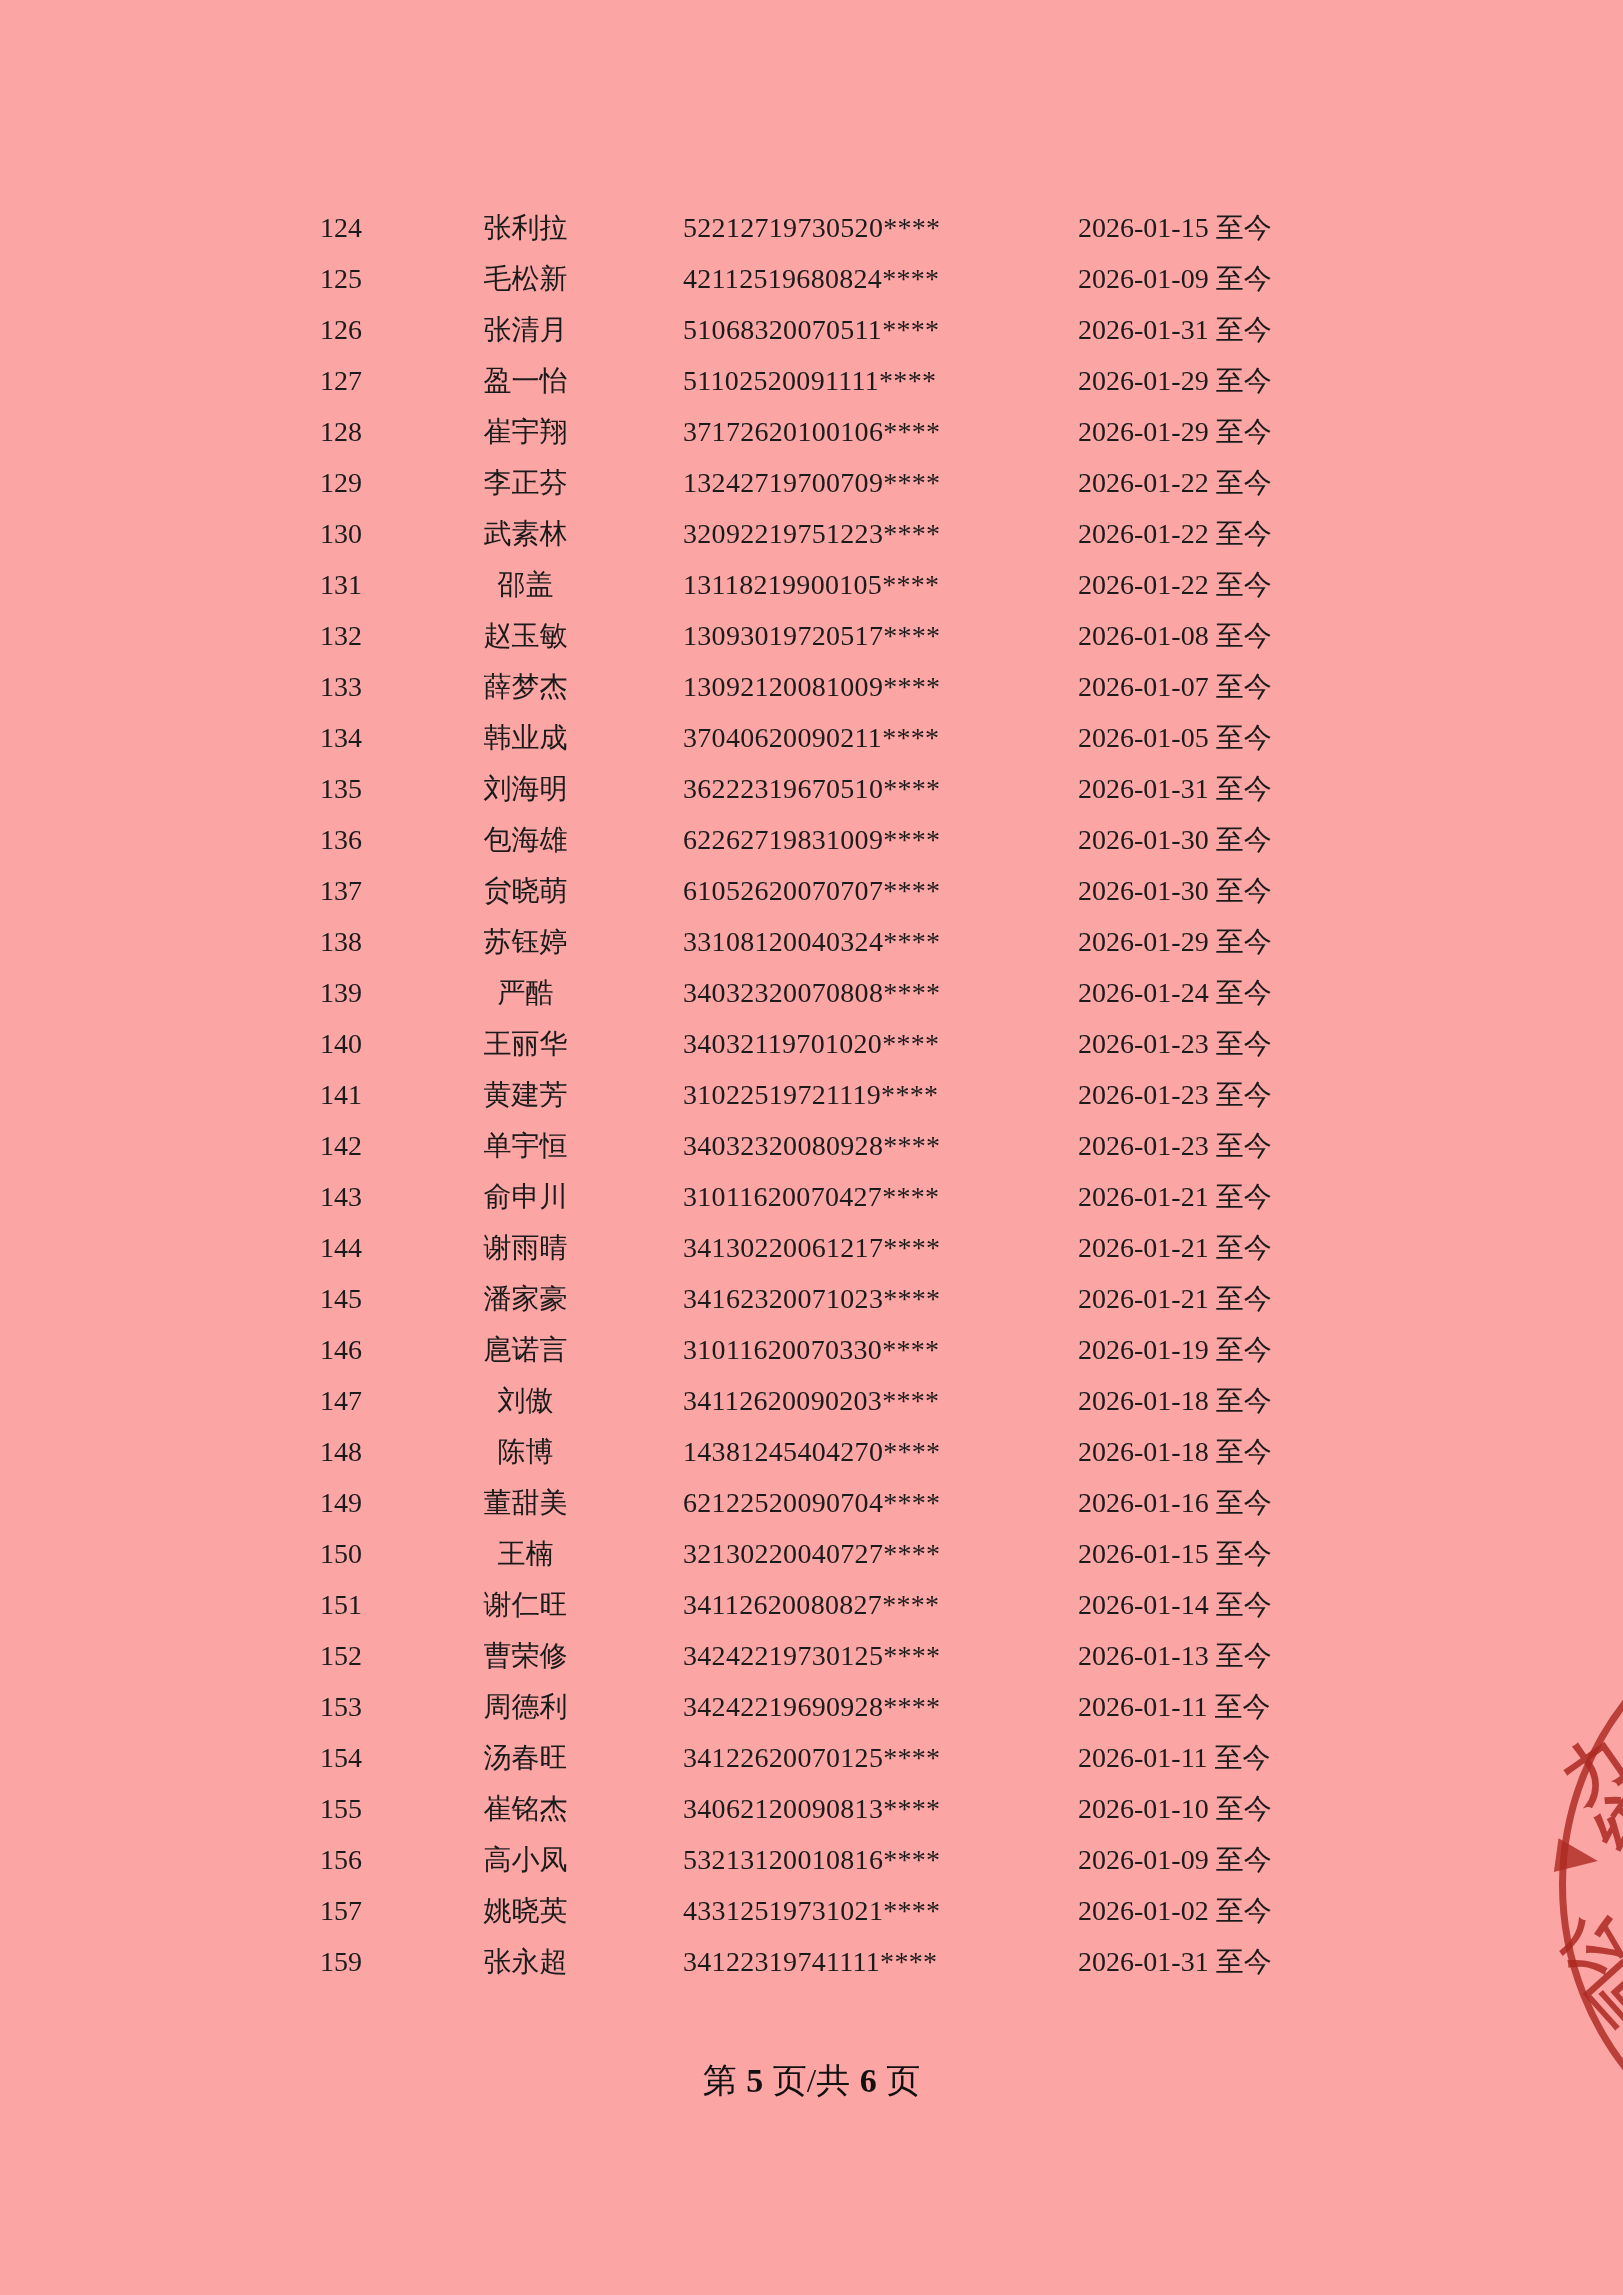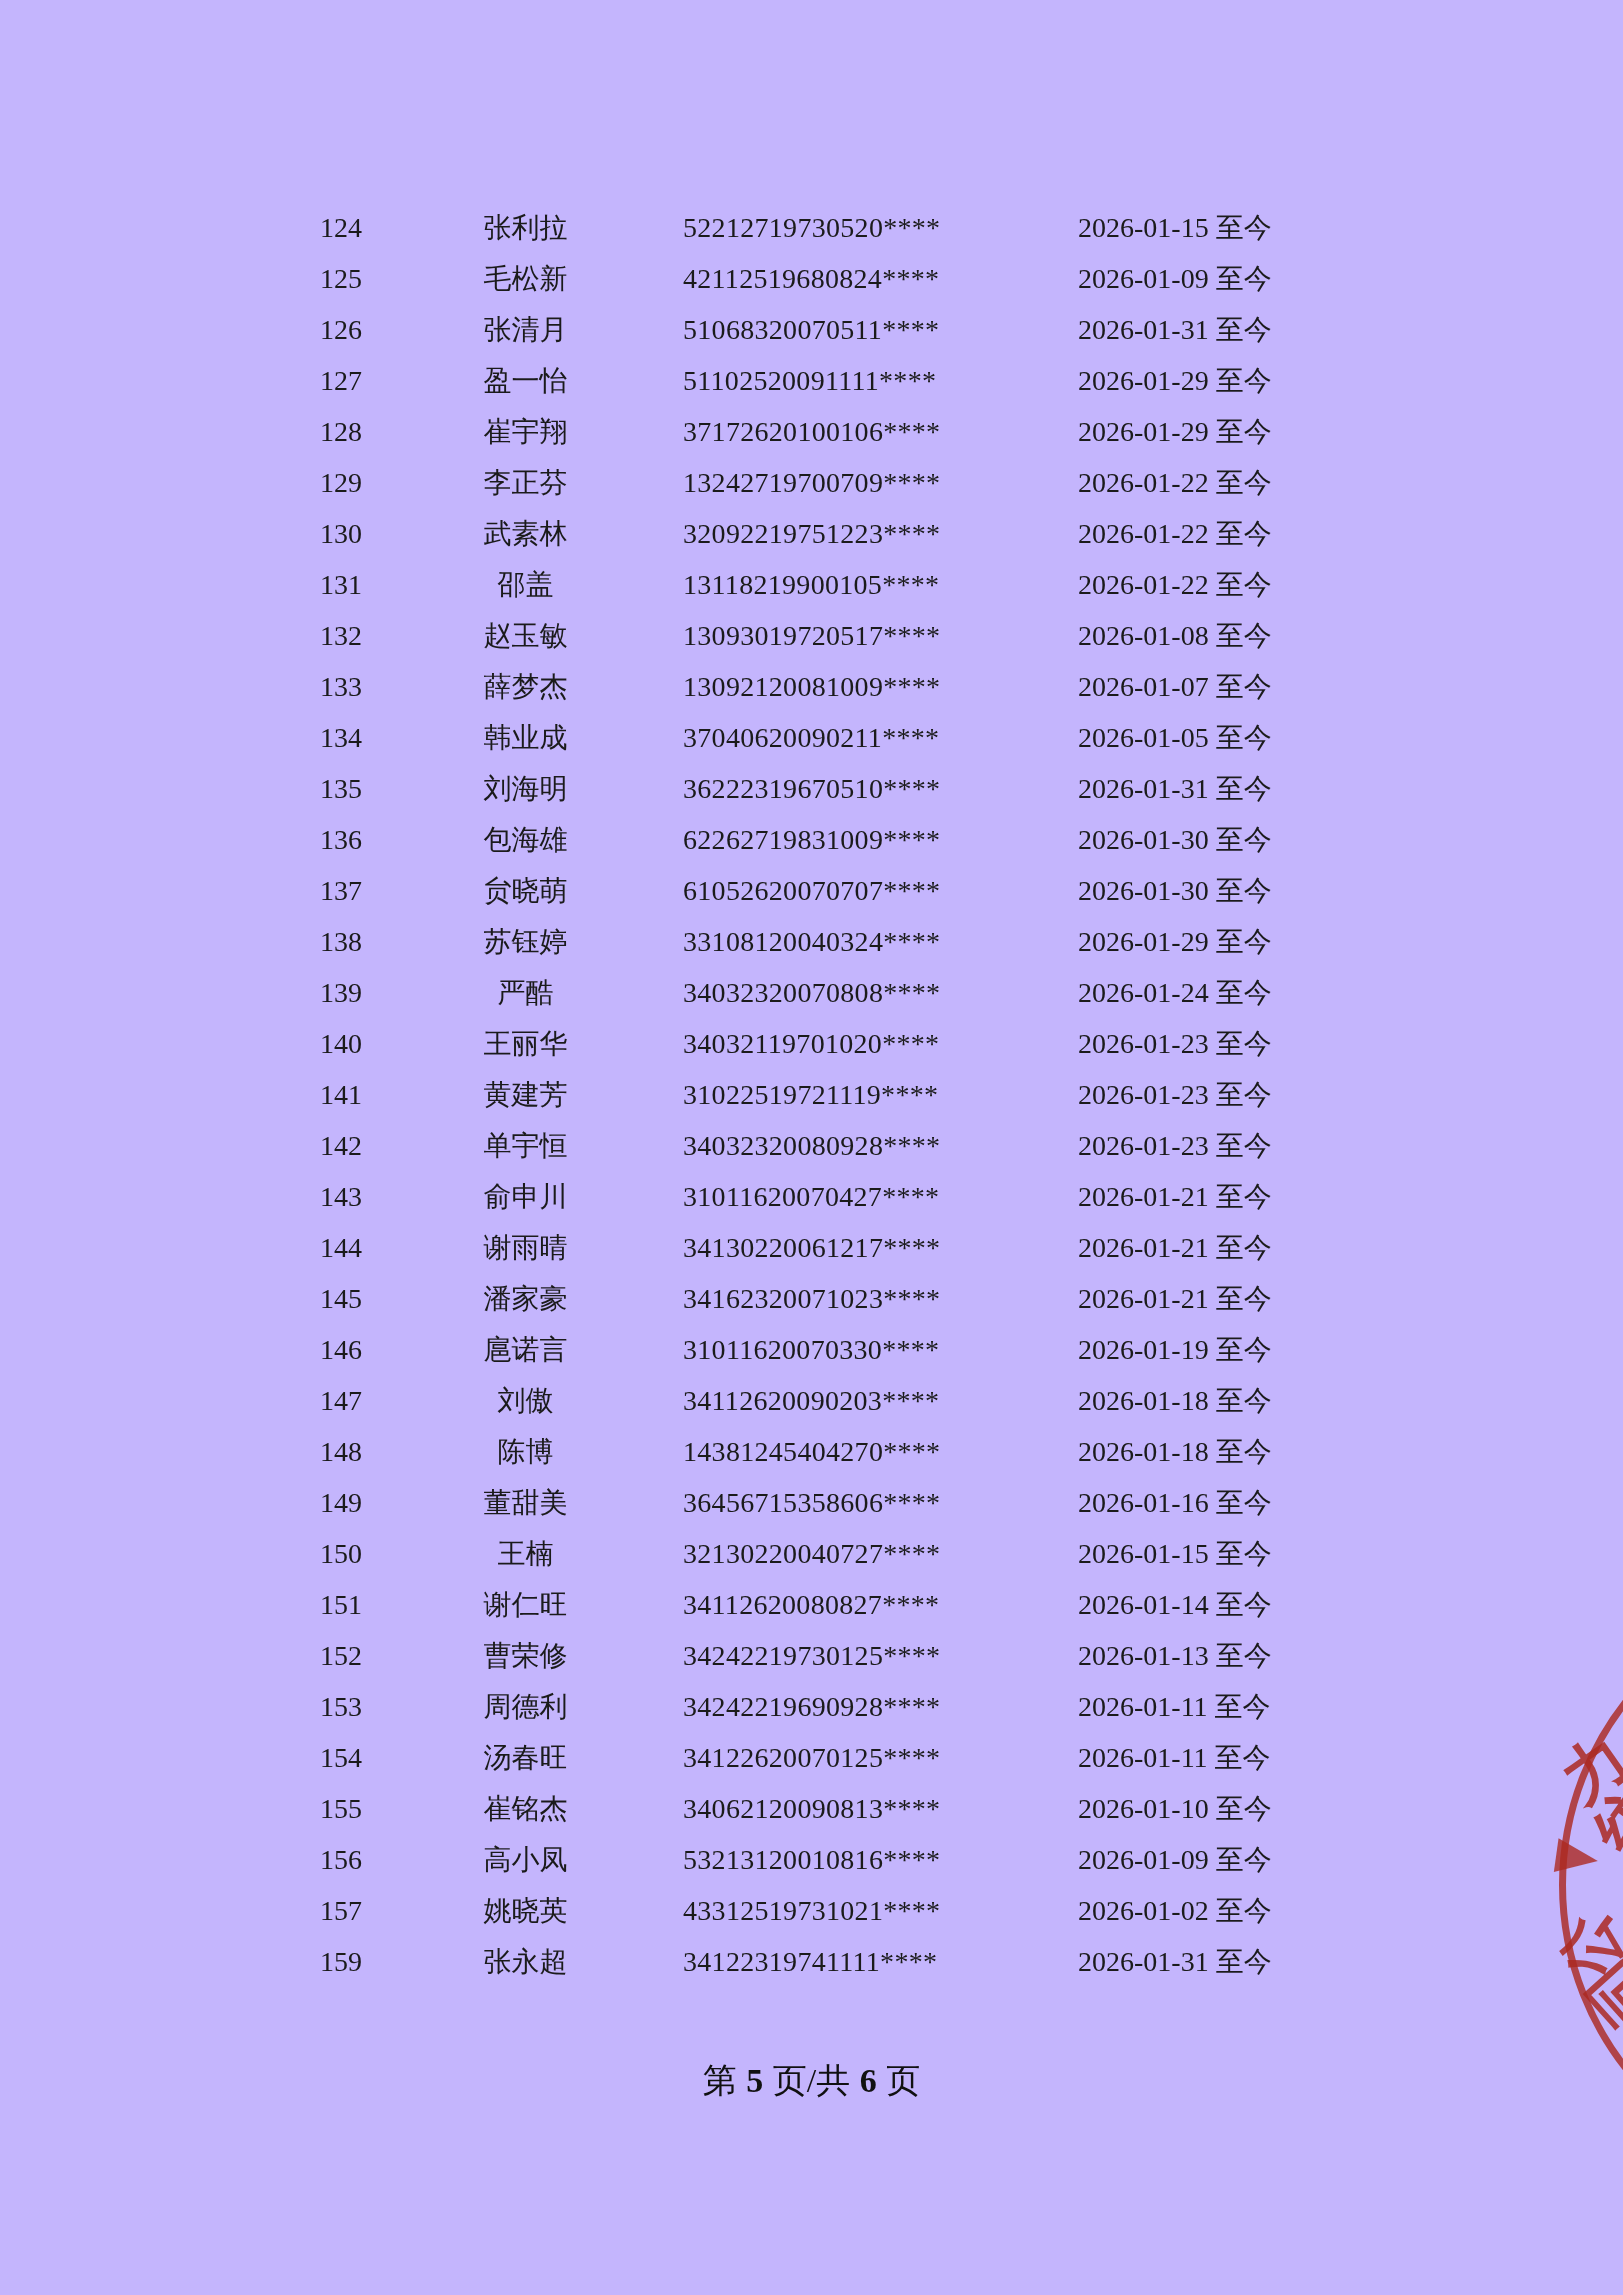--- a/index.html
+++ b/index.html
@@ -1,20 +1,20 @@
 <!DOCTYPE html>
 <html style="font-size:11px"><head>
 <meta charset="utf-8">
 <style>
   html, body { margin: 0; padding: 0; background: #ffffff; }
   .page {
     position: relative;
     width: 1623px;
     height: 2295px;
-    background: #c4b5fd;
+    background: #fca5a5;
     overflow: hidden;
     font-family: "Liberation Serif", "DejaVu Serif", serif;
     color: #1b1b1b;
   }
   .records { position: absolute; left: 0; top: 202px; width: 100%; }
   .row { position: relative; height: 51px; font-size: 28px; line-height: 51px; white-space: nowrap; }
   .cell-index { position: absolute; left: 320px; }
   .cell-name  { position: absolute; left: 430px; width: 191px; text-align: center; }
   .cell-id    { position: absolute; left: 683px; letter-spacing: 0.3px; }
   .cell-date  { position: absolute; left: 1078px; }
@@ -227,21 +227,21 @@
     <div class="row">
       <span class="cell-index">148</span>
       <span class="cell-name">陈博</span>
       <span class="cell-id">14381245404270****</span>
       <span class="cell-date">2026-01-18 至今</span>
     </div>
 
     <div class="row">
       <span class="cell-index">149</span>
       <span class="cell-name">董甜美</span>
-      <span class="cell-id">36456715358606****</span>
+      <span class="cell-id">62122520090704****</span>
       <span class="cell-date">2026-01-16 至今</span>
     </div>
 
     <div class="row">
       <span class="cell-index">150</span>
       <span class="cell-name">王楠</span>
       <span class="cell-id">32130220040727****</span>
       <span class="cell-date">2026-01-15 至今</span>
     </div>
 

